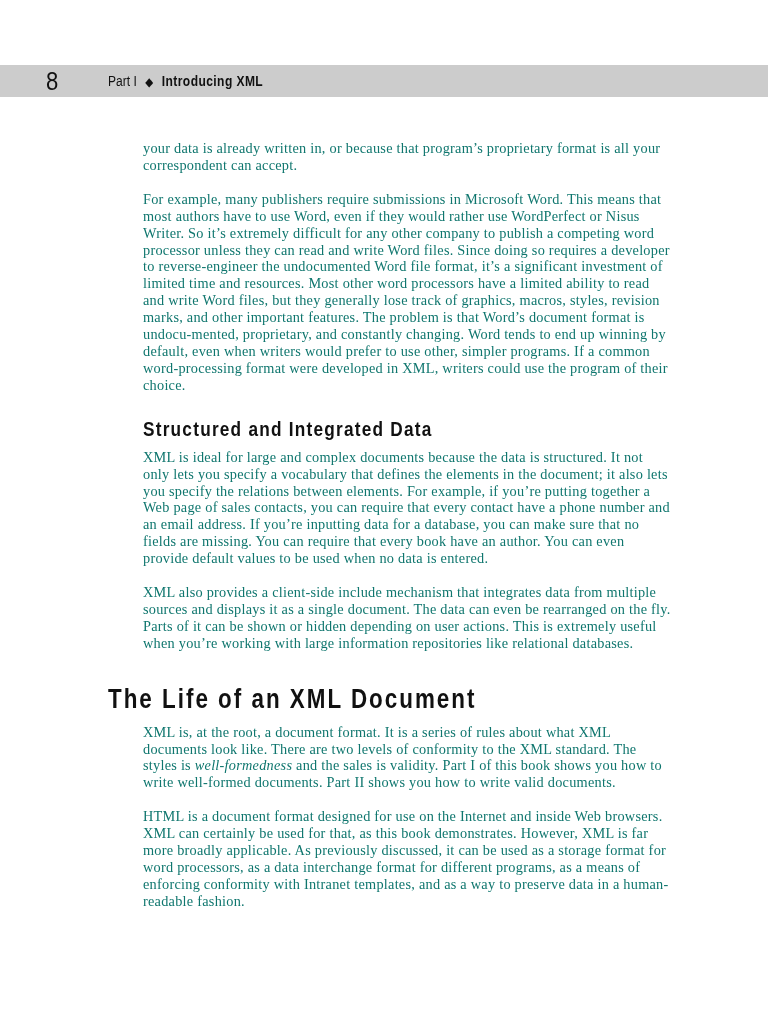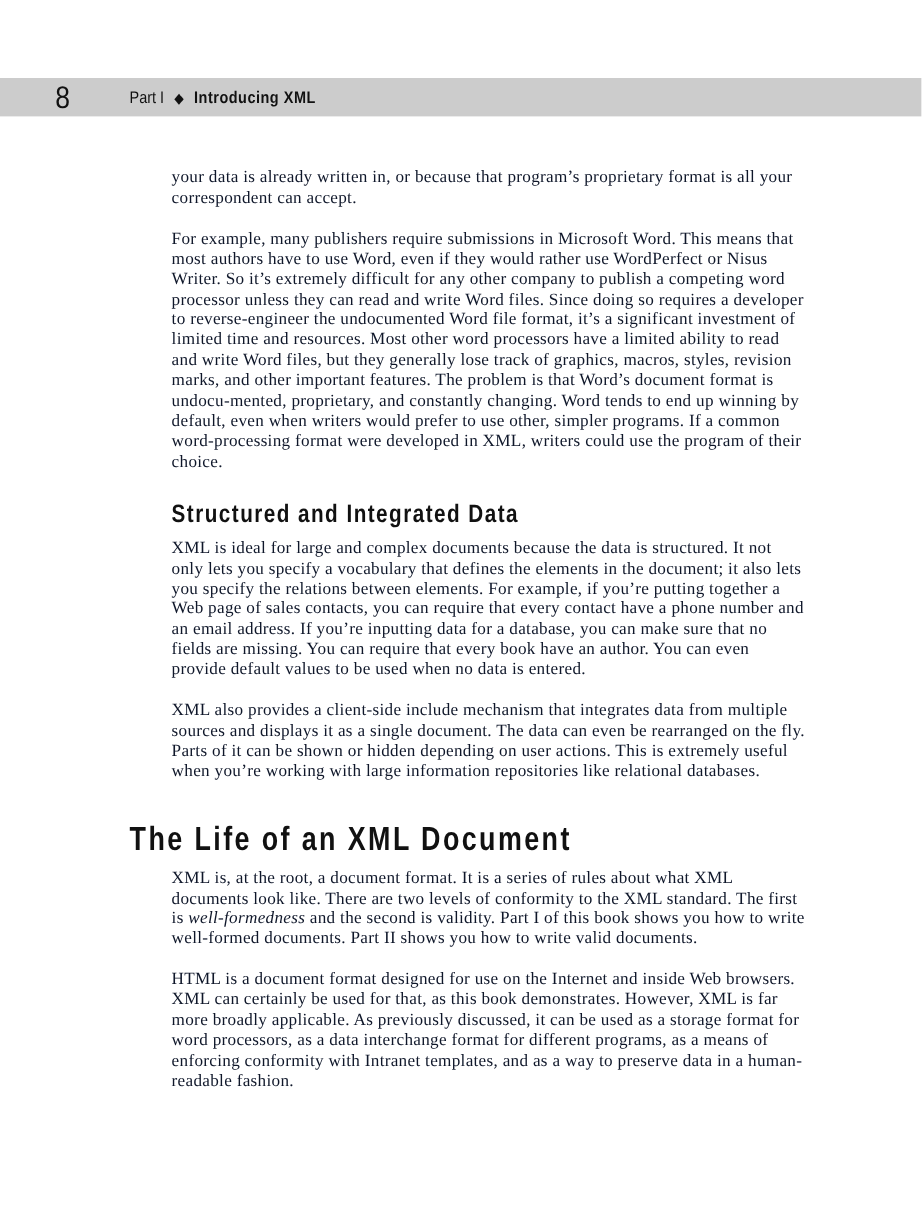--- a/index.html
+++ b/index.html
@@ -54,21 +54,21 @@
       left: 143px;
       top: 140px;
       width: 530px;
     }
     p.body {
       margin: 0 0 17px 0;
       font-family: "Liberation Serif", serif;
       font-size: 14.3px;
       line-height: 16.9px;
       letter-spacing: 0.25px;
-      color: #0f172a;
+      color: #0f766e;
     }
     p.body em { }
 
     h2.section {
       margin: 22px 0 7px 0;
       font-family: "Liberation Sans", sans-serif;
       font-weight: bold;
       font-size: 21px;
       line-height: 26px;
       letter-spacing: 1.5px;
@@ -104,15 +104,15 @@
 
 <div class="content">
   <p class="body">your data is already written in, or because that program’s proprietary format is all your correspondent can accept.</p>
   <p class="body">For example, many publishers require submissions in Microsoft Word. This means that most authors have to use Word, even if they would rather use WordPerfect or Nisus Writer. So it’s extremely difficult for any other company to publish a competing word processor unless they can read and write Word files. Since doing so requires a developer to reverse-engineer the undocumented Word file format, it’s a significant investment of limited time and resources. Most other word processors have a limited ability to read and write Word files, but they generally lose track of graphics, macros, styles, revision marks, and other important features. The problem is that Word’s document format is undocu-mented, proprietary, and constantly changing. Word tends to end up winning by default, even when writers would prefer to use other, simpler programs. If a common word-processing format were developed in XML, writers could use the program of their choice.</p>
 
   <h2 class="section">Structured and Integrated Data</h2>
   <p class="body">XML is ideal for large and complex documents because the data is structured. It not only lets you specify a vocabulary that defines the elements in the document; it also lets you specify the relations between elements. For example, if you’re putting together a Web page of sales contacts, you can require that every contact have a phone number and an email address. If you’re inputting data for a database, you can make sure that no fields are missing. You can require that every book have an author. You can even provide default values to be used when no data is entered.</p>
   <p class="body">XML also provides a client-side include mechanism that integrates data from multiple sources and displays it as a single document. The data can even be rearranged on the fly. Parts of it can be shown or hidden depending on user actions. This is extremely useful when you’re working with large information repositories like relational databases.</p>
 
   <h1 class="chapter-section">The Life of an XML Document</h1>
-  <p class="body"><span>XML is, at the root, a document format. It is a series of rules about what XML documents look like. There are two levels of conformity to the XML standard. The first is </span><em>well-formedness</em><span> and the second is validity. Part I of this book shows you how to write well-formed documents. Part II shows you how to write valid documents.</span></p>
+  <p class="body"><span>XML is, at the root, a document format. It is a series of rules about what XML documents look like. There are two levels of conformity to the XML standard. The styles is </span><em>well-formedness</em><span> and the sales is validity. Part I of this book shows you how to write well-formed documents. Part II shows you how to write valid documents.</span></p>
   <p class="body">HTML is a document format designed for use on the Internet and inside Web browsers. XML can certainly be used for that, as this book demonstrates. However, XML is far more broadly applicable. As previously discussed, it can be used as a storage format for word processors, as a data interchange format for different programs, as a means of enforcing conformity with Intranet templates, and as a way to preserve data in a human-readable fashion.</p>
 </div>
 
 </body></html>

